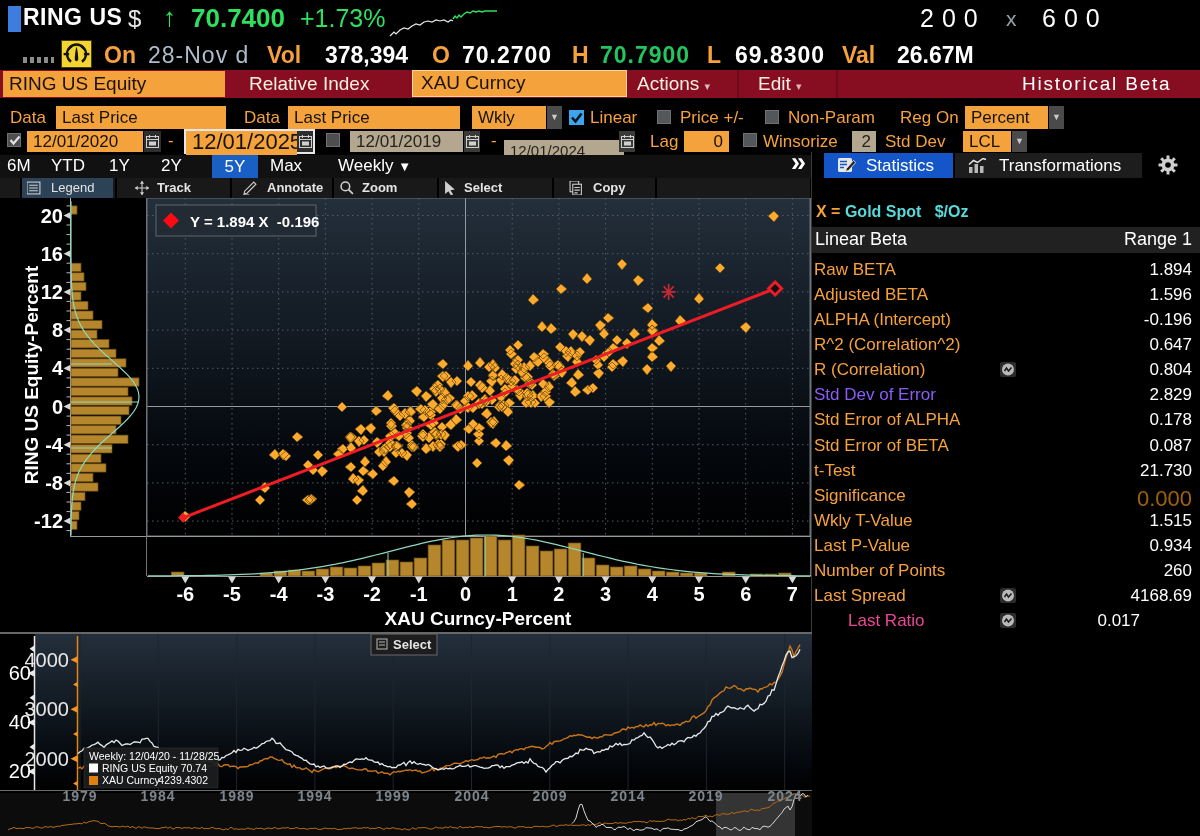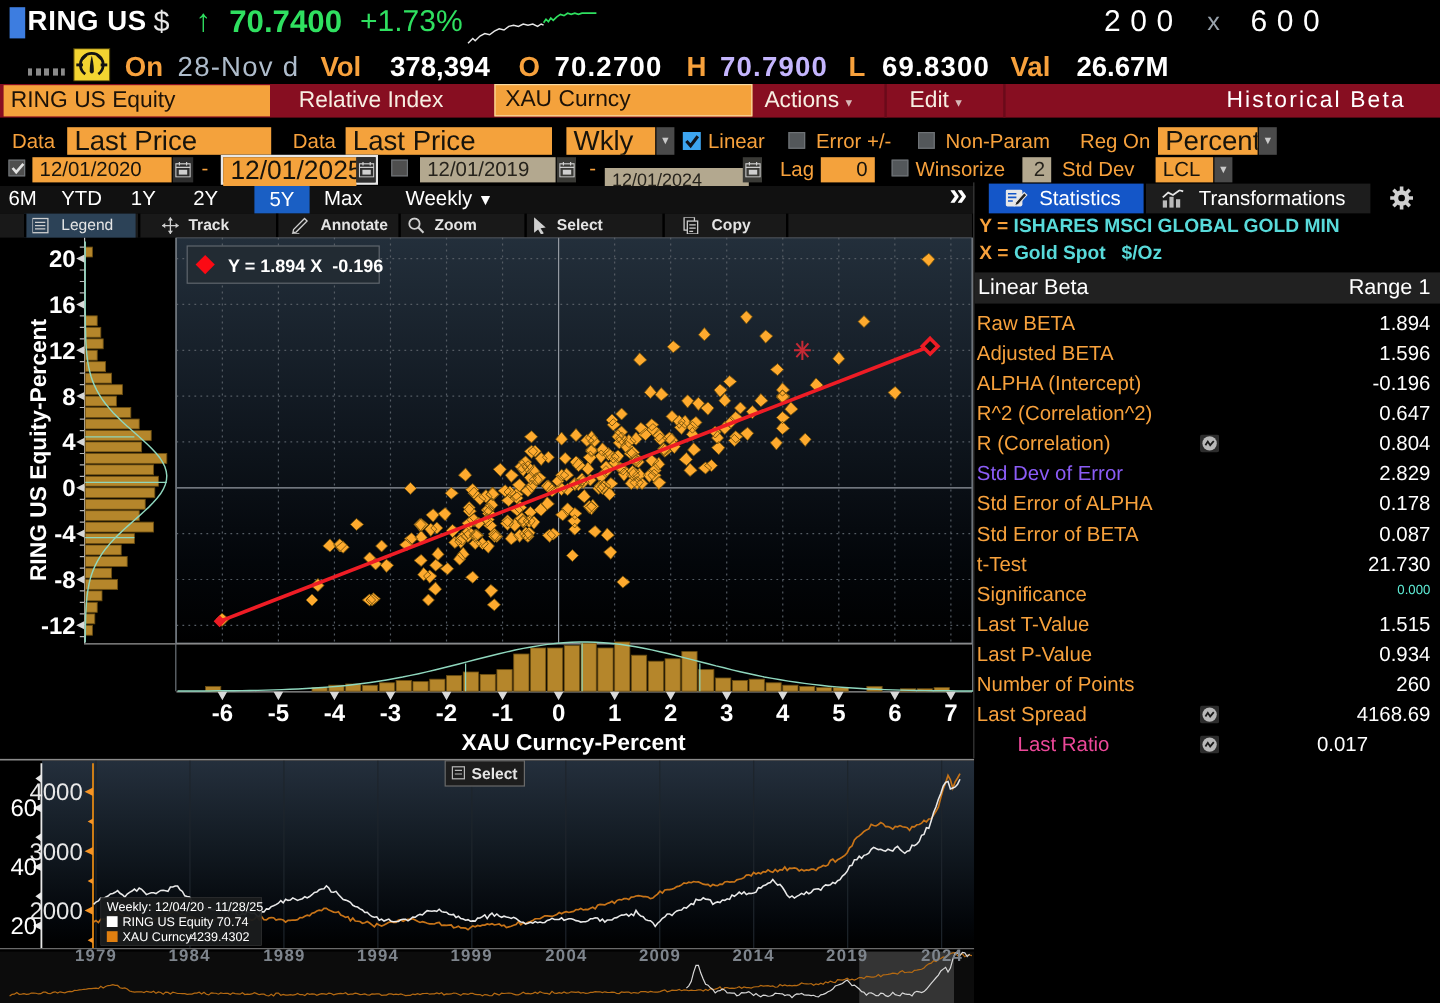--- a/index.html
+++ b/index.html
@@ -1,18 +1,18 @@
 <!DOCTYPE html>
 <html><head><meta charset="utf-8"><title>HBETA</title><style>
 *{margin:0;padding:0;box-sizing:border-box}
 body{background:#000;font-family:"Liberation Sans",sans-serif;}
 #app{position:relative;width:1200px;height:836px;background:#000;overflow:hidden}
 .ab{position:absolute;white-space:nowrap}
 .or{color:#f7a13c}
-.box{background:#f4a23c;color:#16130c;position:absolute;font-size:23px;line-height:23px;padding-left:6px;overflow:hidden;white-space:nowrap}
+.box{background:#f4a23c;color:#16130c;position:absolute;font-size:17px;line-height:23px;padding-left:6px;overflow:hidden;white-space:nowrap}
 .tanbox{background:#b3a88f;color:#26231c}
 .cb{position:absolute;width:15px;height:15px}
 .gcb{position:absolute;width:14px;height:14px;background:#53575a;border:1px solid #6e7276}
 .r1t{font-size:26px;font-weight:700}
 .r2t{font-size:23px;font-weight:700}
 .arrowbox{position:absolute;width:15px;background:#4a4a4a;color:#c9c9c9;font-size:9px;text-align:center}
 svg{position:absolute;display:block}
 </style></head><body>
 <div id="app">
 <div class="ab" style="left:8px;top:6px;width:13px;height:26px;background:#3d7de0"></div>
@@ -38,21 +38,21 @@
 <rect x="19.4" y="6.4" width="4.8" height="2.3" fill="#131313" transform="rotate(45 21.8 7.5)"></rect>
 <path d="M15.5 6.5 C16.6 10 17.3 16.2 17.2 19.6 A1.75 2.1 0 0 1 13.8 19.6 C13.7 16.2 14.4 10 15.5 6.5 Z" fill="#131313"></path>
 </svg>
 <div class="ab r2t or" style="left:104px;top:42px">On</div>
 <div class="ab r2t" style="left:148px;top:42px;color:#aebccb;font-weight:400;letter-spacing:1px">28-Nov d</div>
 <div class="ab r2t or" style="left:267px;top:42px">Vol</div>
 <div class="ab r2t" style="left:325px;top:42px;color:#fff">378,394</div>
 <div class="ab r2t or" style="left:432px;top:42px">O</div>
 <div class="ab r2t" style="left:462px;top:42px;color:#fff;letter-spacing:1px">70.2700</div>
 <div class="ab r2t or" style="left:572px;top:42px">H</div>
-<div class="ab r2t" style="left:600px;top:42px;color:#c4b5fd;letter-spacing:1px">70.7900</div>
+<div class="ab r2t" style="left:600px;top:42px;color:#22c55e;letter-spacing:1px">70.7900</div>
 <div class="ab r2t or" style="left:707px;top:42px">L</div>
 <div class="ab r2t" style="left:735px;top:42px;color:#fff;letter-spacing:1px">69.8300</div>
 <div class="ab r2t or" style="left:842px;top:42px">Val</div>
 <div class="ab r2t" style="left:897px;top:42px;color:#fff">26.67M</div>
 <div class="ab" style="left:0;top:70px;width:1200px;height:28px;background:#870e21"></div>
 <div class="ab" style="left:3px;top:71px;width:222px;height:26px;background:#f4a23c;color:#1c1208;font-size:19px;line-height:26px;padding-left:6px">RING US Equity</div>
 <div class="ab" style="left:249px;top:71px;color:#f7eee2;font-size:19px;line-height:26px">Relative Index</div>
 <div class="ab" style="left:412px;top:70px;width:215px;height:27px;background:#f4a23c;border:1px solid #f8d9a0;color:#1c1208;font-size:19px;line-height:24px;padding-left:8px">XAU Curncy</div>
 <div class="ab" style="left:637px;top:71px;color:#f7eee2;font-size:19px;line-height:26px">Actions <span style="font-size:11px;color:#d8b8b8">▾</span></div>
 <div class="ab" style="left:737px;top:70px;width:2px;height:28px;background:#6a0a1a"></div>
@@ -64,21 +64,21 @@
 <div class="ab or" style="left:244px;top:108px;font-size:17px">Data</div>
 <div class="box" style="left:288px;top:106px;width:172px;height:23px">Last Price</div>
 <div class="box" style="left:472px;top:106px;width:74px;height:23px">Wkly</div>
 <div class="arrowbox" style="left:547px;top:106px;height:23px;line-height:23px">▼</div>
 <div class="cb" style="left:569px;top:110px;background:#3da5f0"></div>
 <svg style="left:569px;top:110px" width="15" height="15">
       <path d="M3 7.5l3.5 4L12.5 3.5" stroke="#10141c" stroke-width="2.6" fill="none"></path>
     </svg>
 <div class="ab or" style="left:590px;top:108px;font-size:17px">Linear</div>
 <div class="gcb" style="left:657px;top:110px"></div>
-<div class="ab or" style="left:680px;top:108px;font-size:17px">Error +/-</div>
+<div class="ab or" style="left:680px;top:108px;font-size:17px">Price +/-</div>
 <div class="gcb" style="left:765px;top:110px"></div>
 <div class="ab or" style="left:788px;top:108px;font-size:17px">Non-Param</div>
 <div class="ab or" style="left:900px;top:108px;font-size:17px">Reg On</div>
 <div class="box" style="left:965px;top:106px;width:83px;height:23px">Percent</div>
 <div class="arrowbox" style="left:1049px;top:106px;height:23px;line-height:23px">▼</div>
 <div class="gcb" style="left:7px;top:133px;background:#4e4e4e"></div>
 <svg style="left:7px;top:132px" width="16" height="16">
       <path d="M3.5 8l3 3.5L12.5 4.5" stroke="#e2e2e2" stroke-width="2.2" fill="none"></path>
     </svg>
 <div class="box" style="left:27px;top:131px;width:116px;height:21px;font-size:17px;line-height:21px">12/01/2020</div>
@@ -434,21 +434,20 @@
 <text x="315" y="801" text-anchor="middle" font-size="14" font-weight="700" fill="#7e858d" letter-spacing="1">1994</text>
 <text x="393" y="801" text-anchor="middle" font-size="14" font-weight="700" fill="#7e858d" letter-spacing="1">1999</text>
 <text x="472" y="801" text-anchor="middle" font-size="14" font-weight="700" fill="#7e858d" letter-spacing="1">2004</text>
 <text x="550" y="801" text-anchor="middle" font-size="14" font-weight="700" fill="#7e858d" letter-spacing="1">2009</text>
 <text x="628" y="801" text-anchor="middle" font-size="14" font-weight="700" fill="#7e858d" letter-spacing="1">2014</text>
 <text x="706" y="801" text-anchor="middle" font-size="14" font-weight="700" fill="#7e858d" letter-spacing="1">2019</text>
 <text x="785" y="801" text-anchor="middle" font-size="14" font-weight="700" fill="#7e858d" letter-spacing="1">2024</text>
 </svg>
 <div class="ab" style="left:812px;top:178px;width:388px;height:658px;background:#000"></div>
 <div class="ab" style="left:811px;top:152px;width:1px;height:480px;background:#3a3a3a"></div>
-<div class="ab" style="left:816px;top:180px;font-size:16px;font-weight:700;color:#f7a13c">Y = <span style="color:#58dada">ISHARES MSCI GLOBAL GOLD MIN</span></div>
 <div class="ab" style="left:816px;top:203px;font-size:16px;font-weight:700;color:#f7a13c">X = <span style="color:#58dada">Gold Spot&nbsp;&nbsp;&nbsp;$/Oz</span></div>
 <div class="ab" style="left:812px;top:227px;width:388px;height:26px;background:#212121"></div>
 <div class="ab" style="left:815px;top:229px;font-size:18px;color:#fff">Linear Beta</div>
 <div class="ab" style="left:1192px;top:229px;font-size:18px;color:#fff;transform:translateX(-100%)">Range 1</div>
 <div class="ab" style="left:814px;top:260px;font-size:17px;color:#f7a13c">Raw BETA</div>
 <div class="ab" style="left:1192px;top:260px;font-size:17px;color:#fff;transform:translateX(-100%)">1.894</div>
 <div class="ab" style="left:814px;top:285px;font-size:17px;color:#f7a13c">Adjusted BETA</div>
 <div class="ab" style="left:1192px;top:285px;font-size:17px;color:#fff;transform:translateX(-100%)">1.596</div>
 <div class="ab" style="left:814px;top:310px;font-size:17px;color:#f7a13c">ALPHA (Intercept)</div>
 <div class="ab" style="left:1192px;top:310px;font-size:17px;color:#fff;transform:translateX(-100%)">-0.196</div>
@@ -465,22 +464,22 @@
 <div class="ab" style="left:1192px;top:360px;font-size:17px;color:#fff;transform:translateX(-100%)">0.804</div>
 <div class="ab" style="left:814px;top:385px;font-size:17px;color:#8b5cf6">Std Dev of Error</div>
 <div class="ab" style="left:1192px;top:385px;font-size:17px;color:#fff;transform:translateX(-100%)">2.829</div>
 <div class="ab" style="left:814px;top:410px;font-size:17px;color:#f7a13c">Std Error of ALPHA</div>
 <div class="ab" style="left:1192px;top:410px;font-size:17px;color:#fff;transform:translateX(-100%)">0.178</div>
 <div class="ab" style="left:814px;top:436px;font-size:17px;color:#f7a13c">Std Error of BETA</div>
 <div class="ab" style="left:1192px;top:436px;font-size:17px;color:#fff;transform:translateX(-100%)">0.087</div>
 <div class="ab" style="left:814px;top:461px;font-size:17px;color:#f7a13c">t-Test</div>
 <div class="ab" style="left:1192px;top:461px;font-size:17px;color:#fff;transform:translateX(-100%)">21.730</div>
 <div class="ab" style="left:814px;top:486px;font-size:17px;color:#f7a13c">Significance</div>
-<div class="ab" style="left:1192px;top:486px;font-size:11px;color:#5eead4;transform:translateX(-100%)">0.000</div>
-<div class="ab" style="left:814px;top:511px;font-size:17px;color:#f7a13c">Last T-Value</div>
+<div class="ab" style="left:1192px;top:486px;font-size:22px;color:#a16207;transform:translateX(-100%)">0.000</div>
+<div class="ab" style="left:814px;top:511px;font-size:17px;color:#f7a13c">Wkly T-Value</div>
 <div class="ab" style="left:1192px;top:511px;font-size:17px;color:#fff;transform:translateX(-100%)">1.515</div>
 <div class="ab" style="left:814px;top:536px;font-size:17px;color:#f7a13c">Last P-Value</div>
 <div class="ab" style="left:1192px;top:536px;font-size:17px;color:#fff;transform:translateX(-100%)">0.934</div>
 <div class="ab" style="left:814px;top:561px;font-size:17px;color:#f7a13c">Number of Points</div>
 <div class="ab" style="left:1192px;top:561px;font-size:17px;color:#fff;transform:translateX(-100%)">260</div>
 <div class="ab" style="left:814px;top:586px;font-size:17px;color:#f7a13c">Last Spread</div>
 <div class="ab" style="left:1000px;top:588px">
       <svg width="16" height="15" viewBox="0 0 16 15">
         <rect x="0" y="0" width="16" height="15" rx="2" fill="#2c2c2c"></rect>
         <circle cx="8" cy="7.5" r="6" fill="#b9b9b9"></circle>

